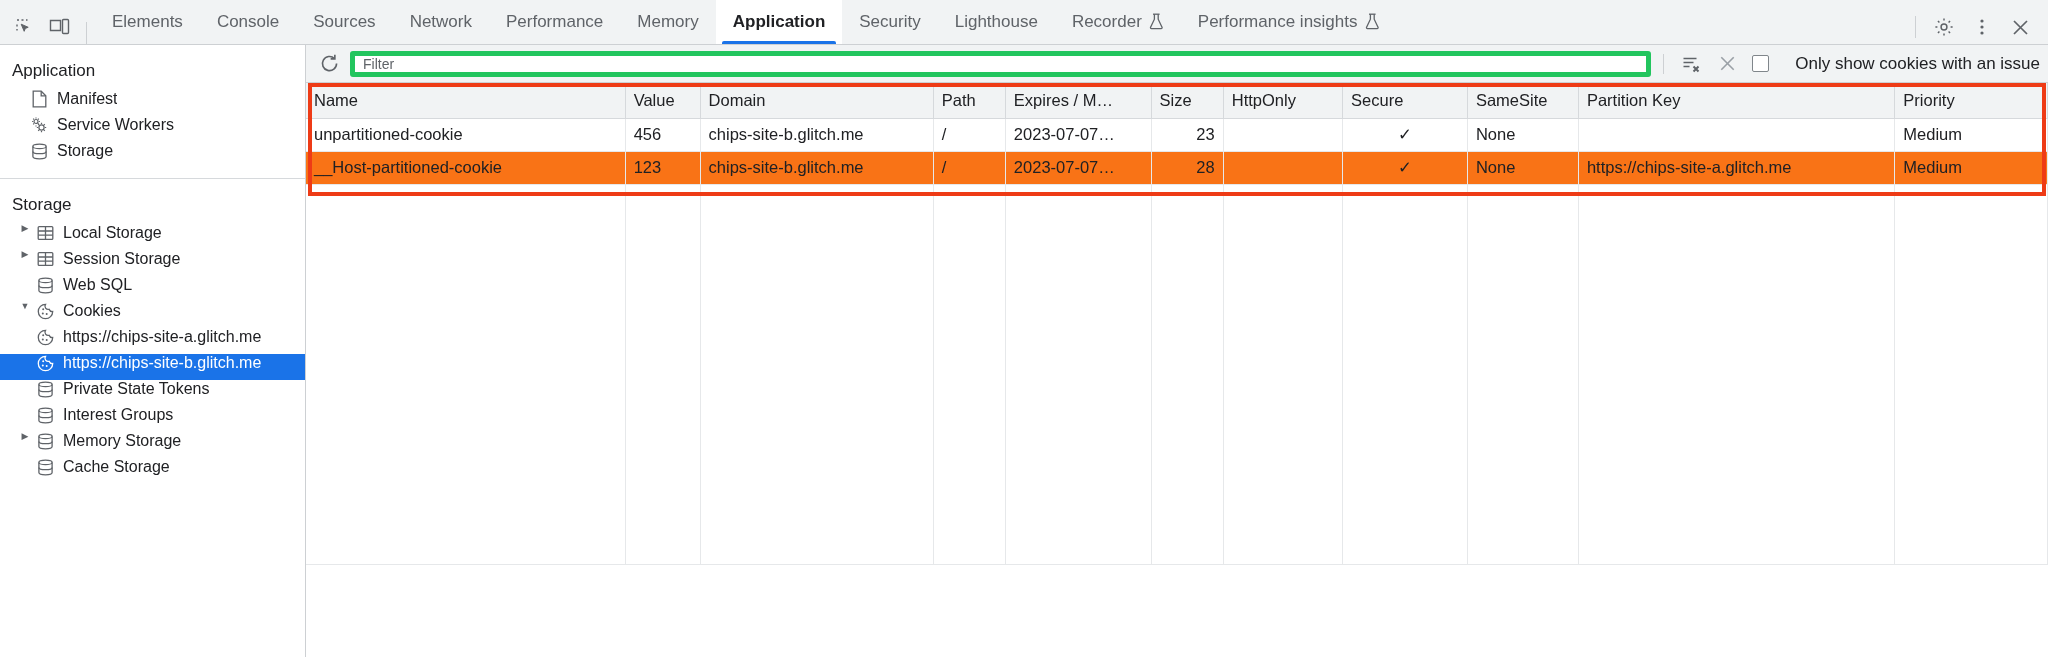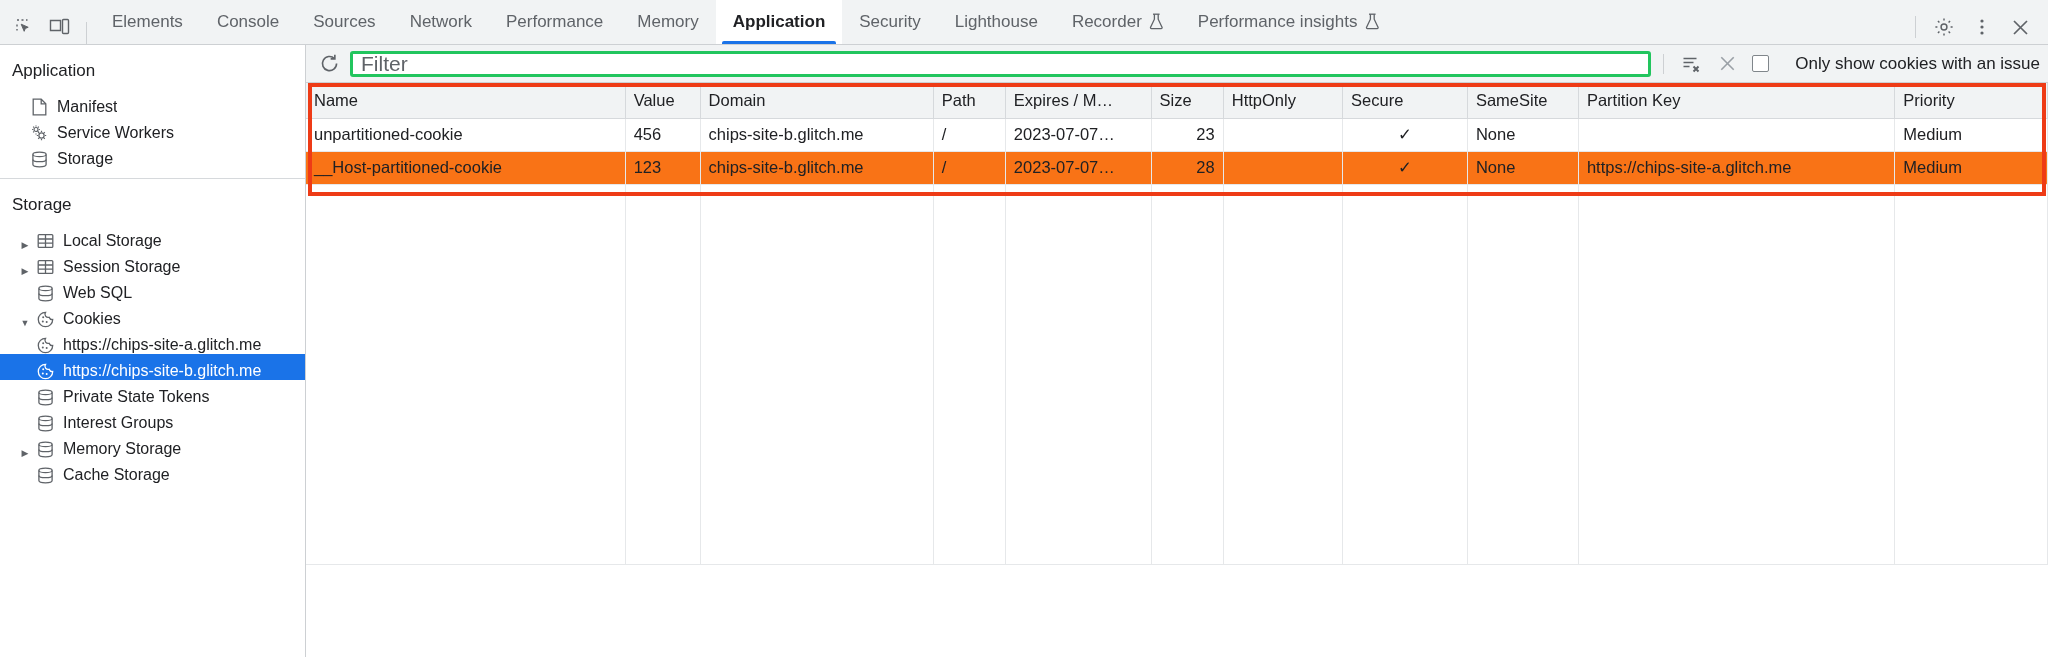--- a/index.html
+++ b/index.html
@@ -57,21 +57,21 @@
     display: flex; flex-direction: column;
     overflow: hidden;
   }
   .side-section { padding: 8px 0 10px 0; }
   .side-section + .side-section { border-top: 1px solid #d6d9dc; }
   .side-title {
     font-size: 17px; color: #202124;
     padding: 8px 0 9px 12px;
   }
   .tree-item {
-    display: flex; align-items: flex-end;
+    display: flex; align-items: flex-start;
     height: 26px;
     font-size: 16px; color: #202124;
     cursor: pointer; white-space: nowrap;
     padding-right: 6px;
   }
   .tree-item.selected { background: #1a73e8; color: #fff; }
   .tree-item.selected .ic { color: #fff; }
   .twisty {
     width: 18px; min-width:18px; display: flex; align-items: center; justify-content: center;
     color: #5f6368; font-size: 9px; line-height: 1;
@@ -96,23 +96,23 @@
     padding: 0 8px; gap: 6px;
   }
   .fb-btn {
     width: 30px; height: 28px; display: flex; align-items: center; justify-content: center;
     color: #5f6368; cursor: pointer; border-radius: 3px;
   }
   .fb-btn.dim { color: #9aa0a6; }
   .filter-input {
     flex: 1; height: 26px;
     background: #ffffff;
-    border: 3px solid #22c55e;
+    border: 5px solid #22c55e;
     border-radius: 3px;
-    font-size: 21px; color: #404040;
+    font-size: 14px; color: #404040;
     padding: 0 8px;
     font-family: "Liberation Sans", sans-serif;
     outline: none;
     max-width: 1000000px;
   }
   .filter-input::placeholder { color: #5f6368; }
   .fb-sep { width: 1px; height: 20px; background: #cdd0d3; margin: 0 6px; }
   .chk-wrap { display: flex; align-items: center; gap: 26px; cursor: pointer; padding-left: 4px; }
   .chk {
     width: 17px; height: 17px; border: 1.5px solid #80868b; border-radius: 2px; background: #fff;

